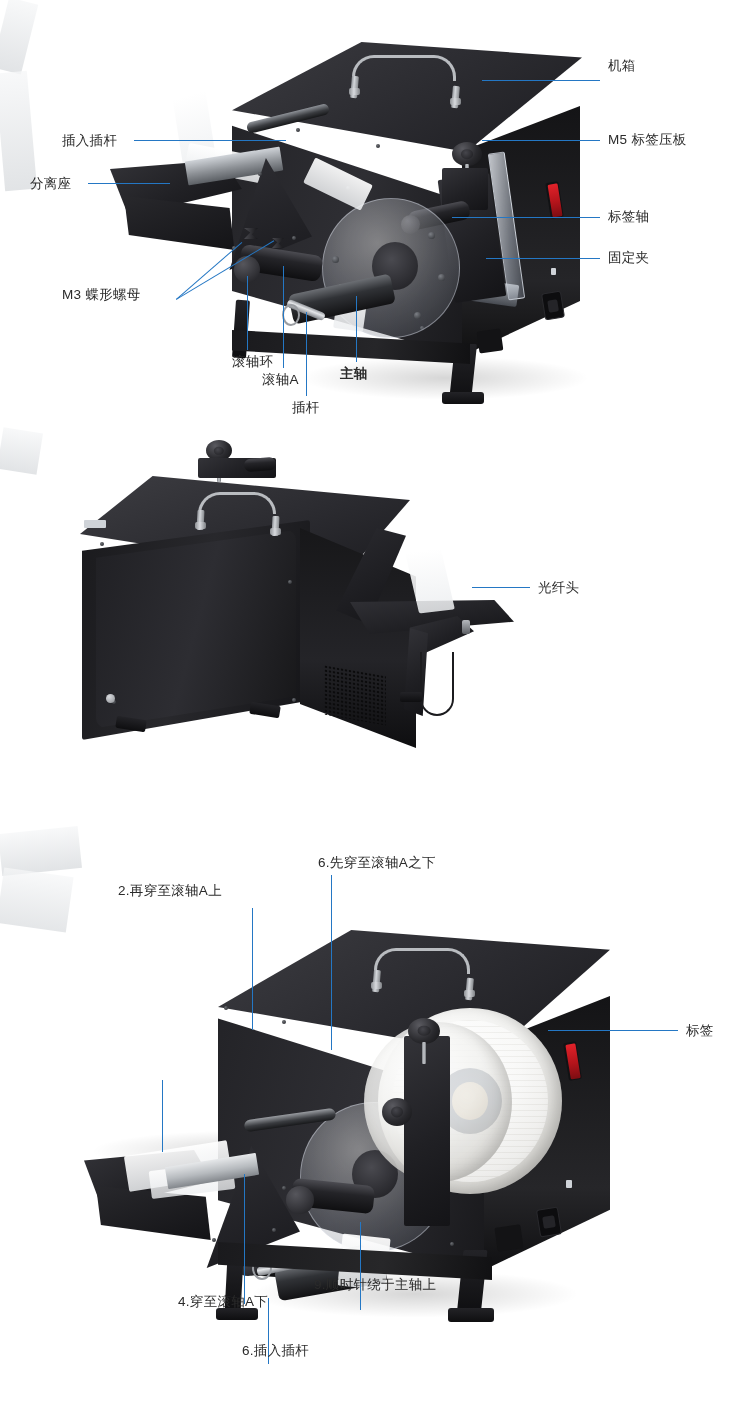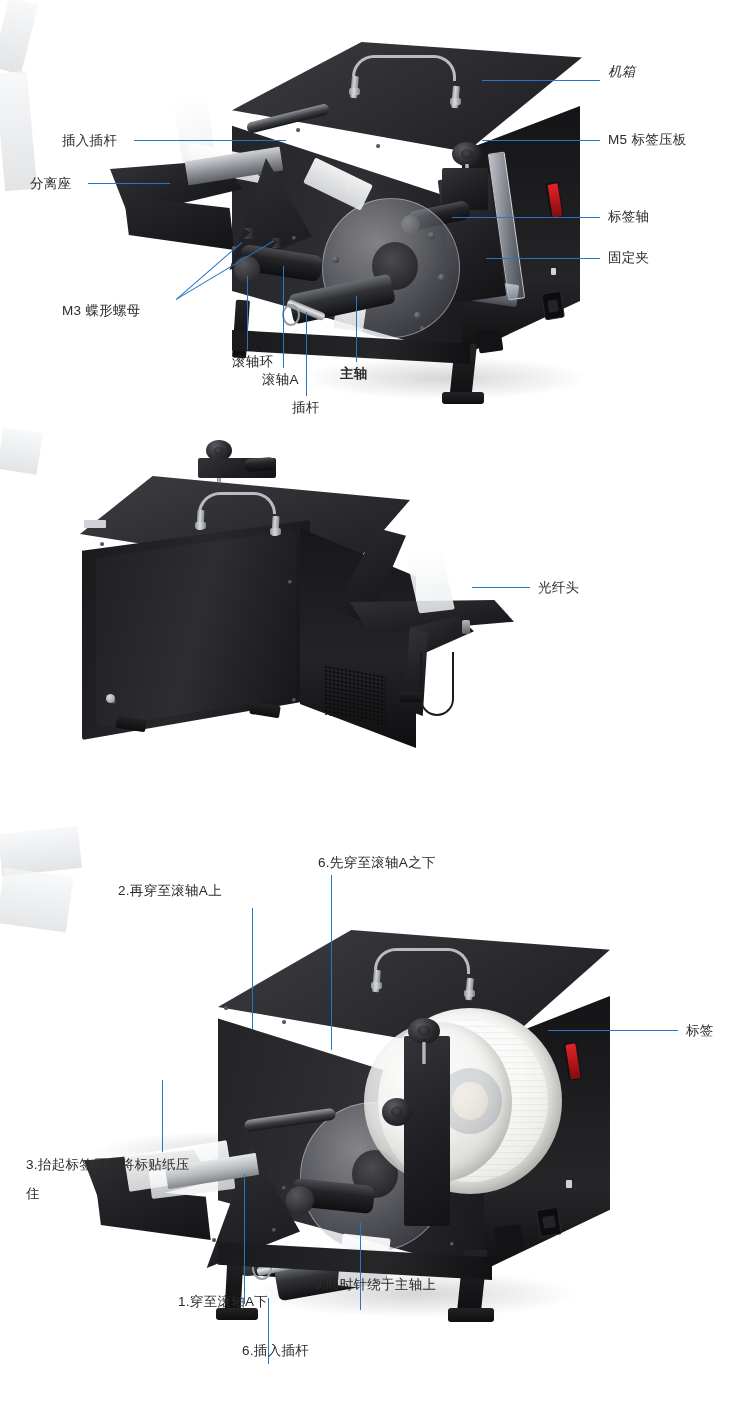--- a/index.html
+++ b/index.html
@@ -314,38 +314,38 @@
       <div class="foot" style="left:442px;top:392px;width:42px;height:12px;border-radius:3px;"></div>
 
       <div style="position:absolute;left:232px;top:330px;width:238px;height:34px;
                   background:linear-gradient(100deg,#1a1a1d,#262629 60%,#111113);
                   clip-path:polygon(0% 0%,100% 40%,100% 100%,0% 60%);"></div>
       <div style="position:absolute;left:478px;top:330px;width:24px;height:22px;
                   background:#131315;border-radius:2px;transform:rotate(-8deg);"></div>
     </div>
 
     <div class="lh" style="left:482px;top:80px;width:118px;"></div>
-    <div class="callout" style="left:608px;top:61px;font-style:italic;">机箱</div>
+    <div class="callout" style="left:608px;top:55px;">机箱</div>
 
     <div class="lh" style="left:482px;top:140px;width:118px;"></div>
     <div class="callout" style="left:608px;top:129px;">M5 标签压板</div>
 
     <div class="lh" style="left:452px;top:217px;width:148px;"></div>
     <div class="callout" style="left:608px;top:206px;">标签轴</div>
 
     <div class="lh" style="left:486px;top:258px;width:114px;"></div>
     <div class="callout" style="left:608px;top:247px;">固定夹</div>
 
     <div class="callout" style="left:62px;top:130px;">插入插杆</div>
     <div class="lh" style="left:134px;top:140px;width:152px;"></div>
 
     <div class="callout" style="left:30px;top:173px;">分离座</div>
     <div class="lh" style="left:88px;top:183px;width:82px;"></div>
 
-    <div class="callout" style="left:62px;top:300px;text-align:center;">M3 蝶形螺母</div>
+    <div class="callout" style="left:62px;top:284px;text-align:center;">M3 蝶形螺母</div>
     <div class="ldiag" style="left:176px;top:299px;width:87px;transform:rotate(-41deg);"></div>
     <div class="ldiag" style="left:176px;top:299px;width:114px;transform:rotate(-31deg);"></div>
 
     <div class="lv" style="left:247px;top:276px;height:74px;"></div>
     <div class="callout" style="left:232px;top:351px;">滚轴环</div>
 
     <div class="lv" style="left:283px;top:266px;height:102px;"></div>
     <div class="callout" style="left:262px;top:369px;">滚轴A</div>
 
     <div class="lv" style="left:306px;top:312px;height:84px;"></div>
@@ -530,25 +530,24 @@
       <div style="position:absolute;left:496px;top:396px;width:26px;height:24px;
                   background:#131315;border-radius:2px;transform:rotate(-8deg);"></div>
     </div>
 
     <div class="callout" style="left:318px;top:22px;">6.先穿至滚轴A之下</div>
     <div class="lv" style="left:331px;top:45px;height:175px;"></div>
 
     <div class="callout" style="left:118px;top:50px;">2.再穿至滚轴A上</div>
     <div class="lv" style="left:252px;top:78px;height:122px;"></div>
 
-    <div class="callout wrap" style="left:26px;top:320px;width:170px;line-height:29px;">3.抬起标签压板将标贴纸压住</div>
     <div class="lv" style="left:162px;top:250px;height:72px;"></div>
 
     <div class="lv" style="left:244px;top:344px;height:130px;"></div>
-    <div class="callout" style="left:178px;top:461px;">1.穿至滚轴A下</div>
+    <div class="callout" style="left:178px;top:461px;">4.穿至滚轴A下</div>
 
     <div class="lv" style="left:360px;top:392px;height:88px;"></div>
     <div class="callout" style="left:314px;top:444px;">9.顺时针绕于主轴上</div>
 
     <div class="lv" style="left:268px;top:468px;height:66px;"></div>
     <div class="callout" style="left:242px;top:510px;">6.插入插杆</div>
 
     <div class="lh" style="left:548px;top:200px;width:130px;"></div>
     <div class="callout" style="left:686px;top:190px;">标签</div>
   </div>

